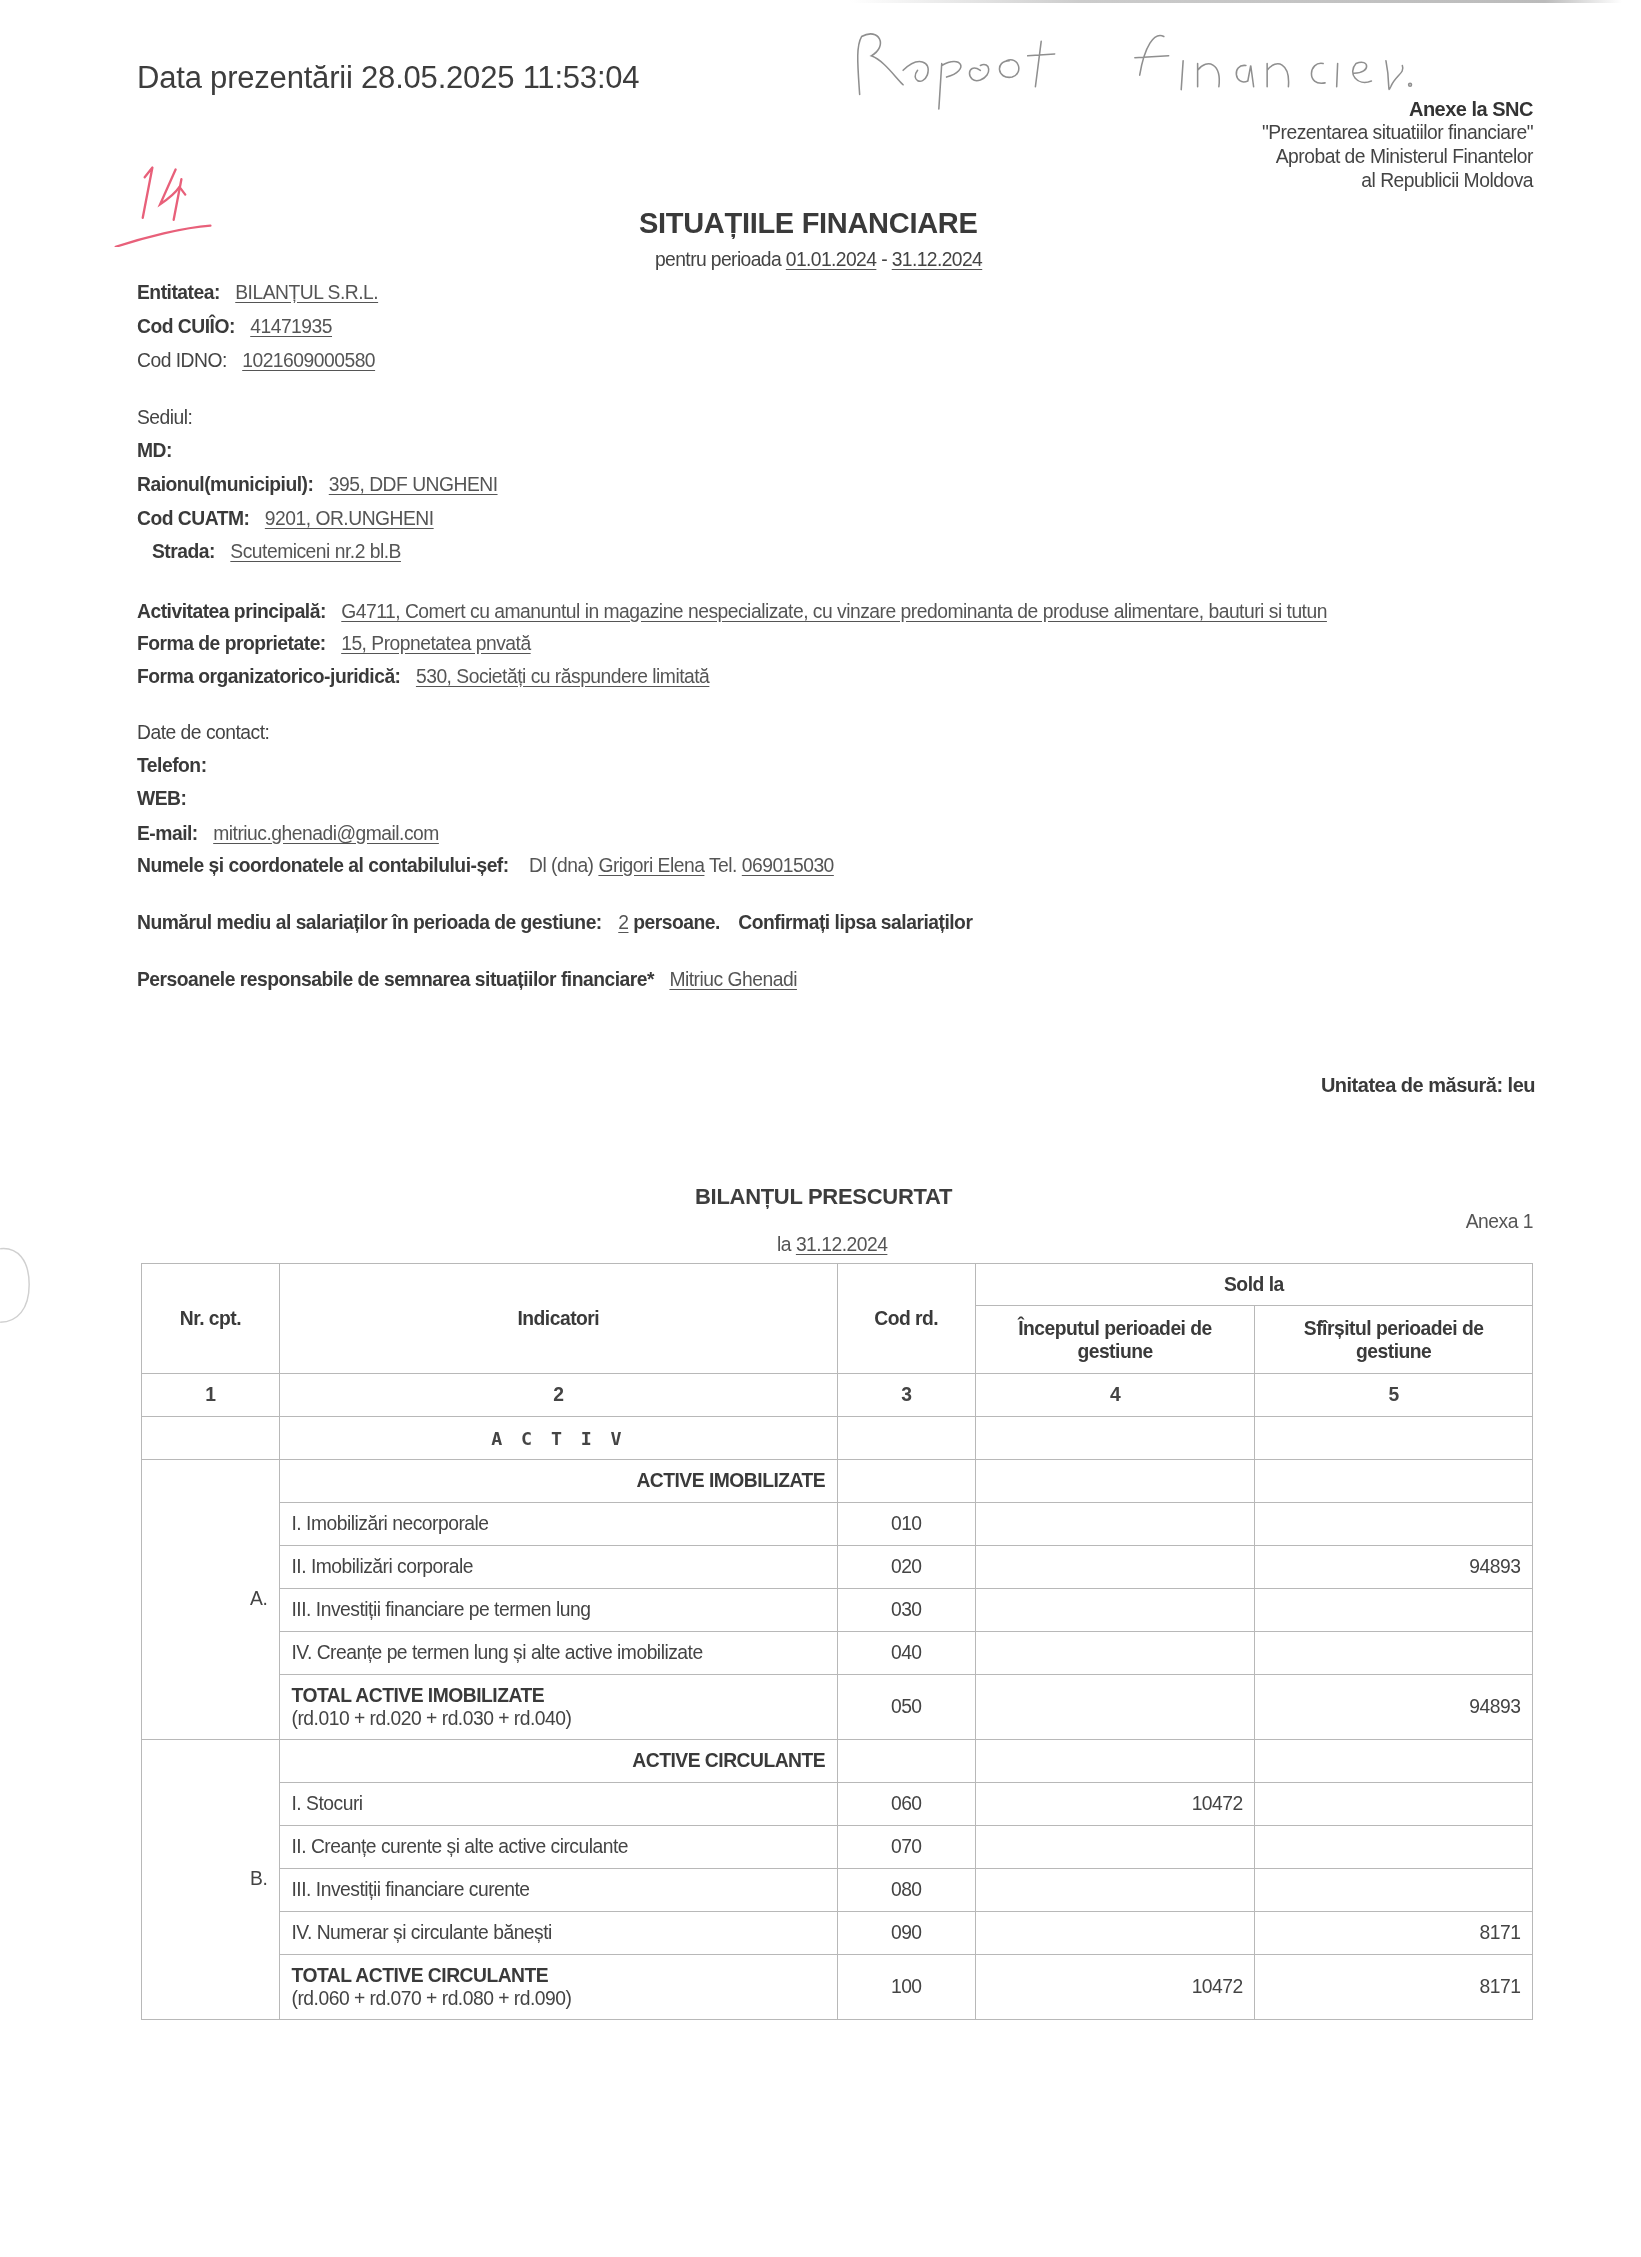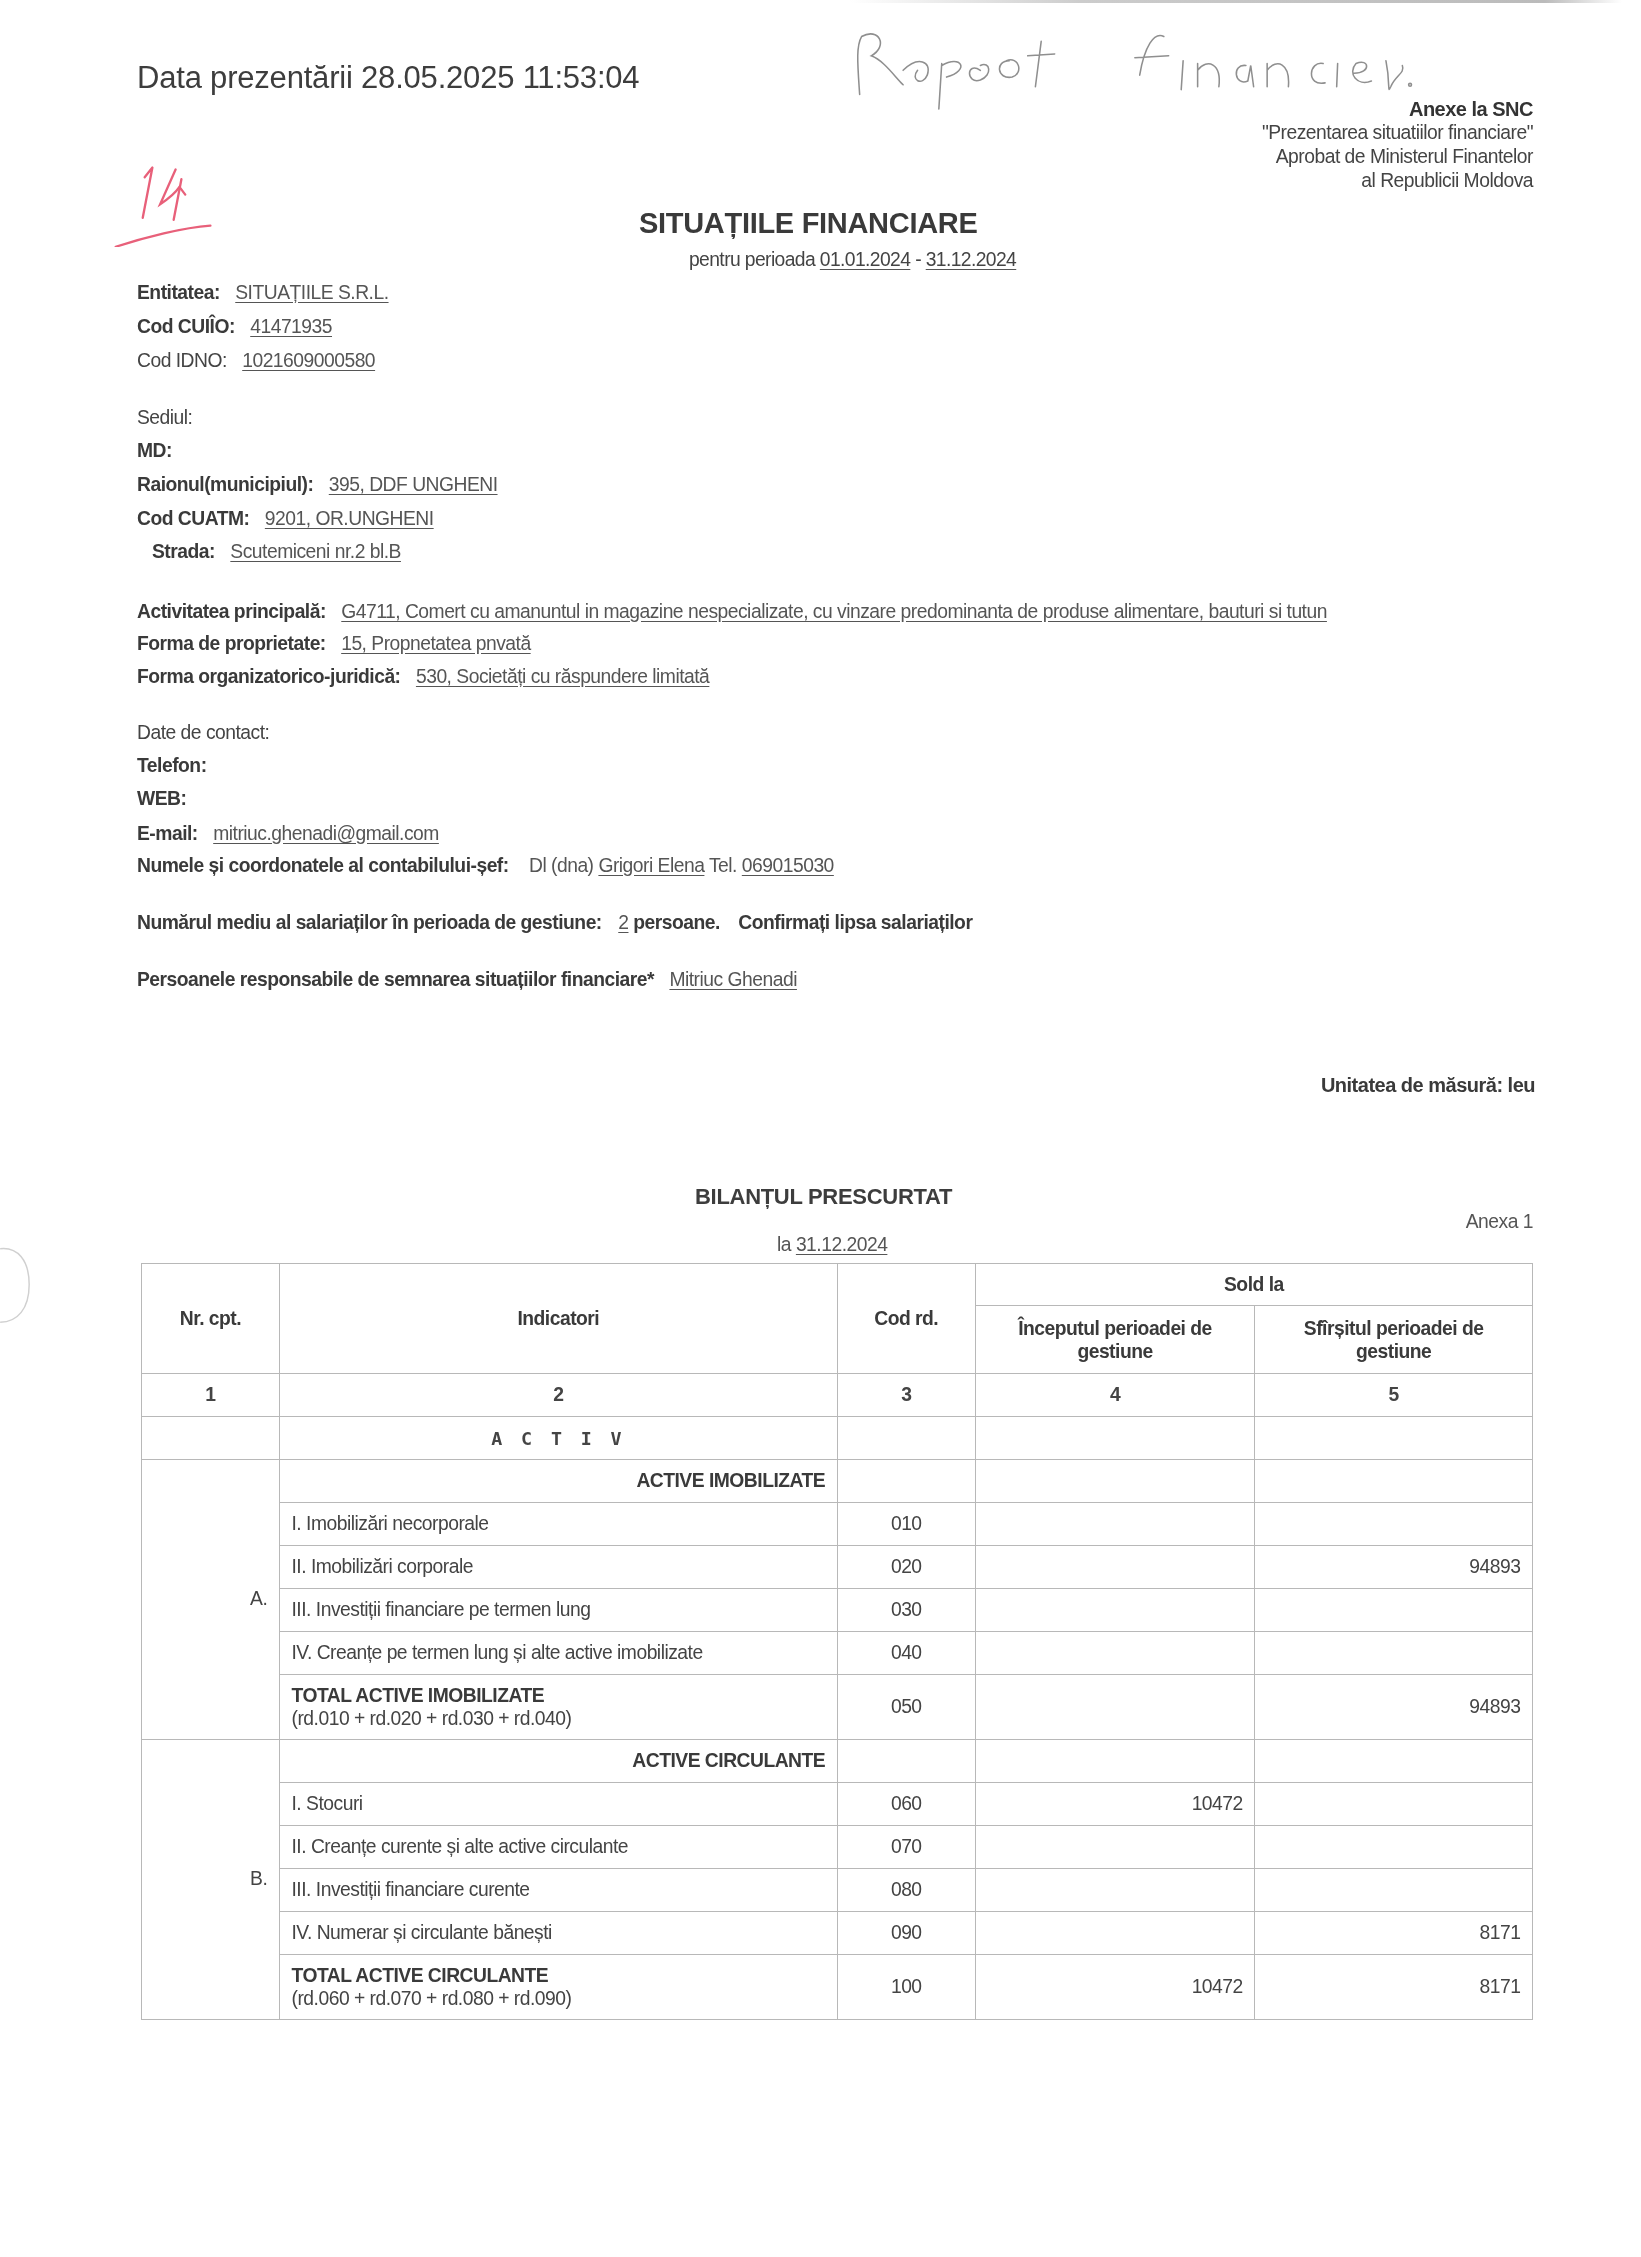--- a/index.html
+++ b/index.html
@@ -9,21 +9,21 @@
     font-family: "Liberation Sans", "DejaVu Sans", sans-serif;
   }
   .abs { position: absolute; }
   .u { text-decoration: underline; text-decoration-color: #555; text-underline-offset: 2.9px; }
 
   
   #date-line { left: 137px; top: 60px; font-size: 31px; font-weight: normal; color: #3d3d3d; letter-spacing: -0.2px; }
   #annex-block { right: 108px; top: 97px; text-align: right; font-size: 19.3px; line-height: 24px; color: #444; letter-spacing: -0.5px; }
   #annex-block .t { font-weight: bold; font-size: 20px; color: #333; }
   #doc-title { left: 639px; top: 207px; font-size: 29px; font-weight: bold; color: #3a3a3a; letter-spacing: -0.3px; }
-  #doc-period { left: 655px; top: 249px; font-size: 19.3px; color: #444; letter-spacing: -0.6px; margin-left: 34px; }
+  #doc-period { left: 655px; top: 249px; font-size: 19.3px; color: #444; letter-spacing: -0.6px; }
 
   .info { font-size: 19.3px; color: #444; letter-spacing: -0.5px; }
   .info .lbl { font-weight: bold; color: #3a3a3a; }
   .info .plain { font-weight: normal; }
   .info .val { margin-left: 15.4px; text-decoration: underline; text-underline-offset: 2.9px; color: #555; }
 
   
   .hand { position: absolute; pointer-events: none; }
 
   
@@ -108,21 +108,21 @@
 
 <div class="abs" id="doc-title">SITUAȚIILE FINANCIARE</div>
 <div class="abs" id="doc-period">
   <span>pentru perioada</span>
   <span class="u">01.01.2024</span>
   <span>-</span>
   <span class="u">31.12.2024</span>
 </div>
 
 <div class="abs info" style="left:137px;top:282px;">
-  <span class="lbl">Entitatea:</span><span class="val">SITUAȚIILE S.R.L.</span>
+  <span class="lbl">Entitatea:</span><span class="val">BILANȚUL S.R.L.</span>
 </div>
 <div class="abs info" style="left:137px;top:316px;">
   <span class="lbl">Cod CUIÎO:</span><span class="val">41471935</span>
 </div>
 <div class="abs info" style="left:137px;top:350px;">
   <span class="plain">Cod IDNO:</span><span class="val">1021609000580</span>
 </div>
 
 <div class="abs info" style="left:137px;top:407px;">Sediul:</div>
 <div class="abs info" style="left:137px;top:440px;">

